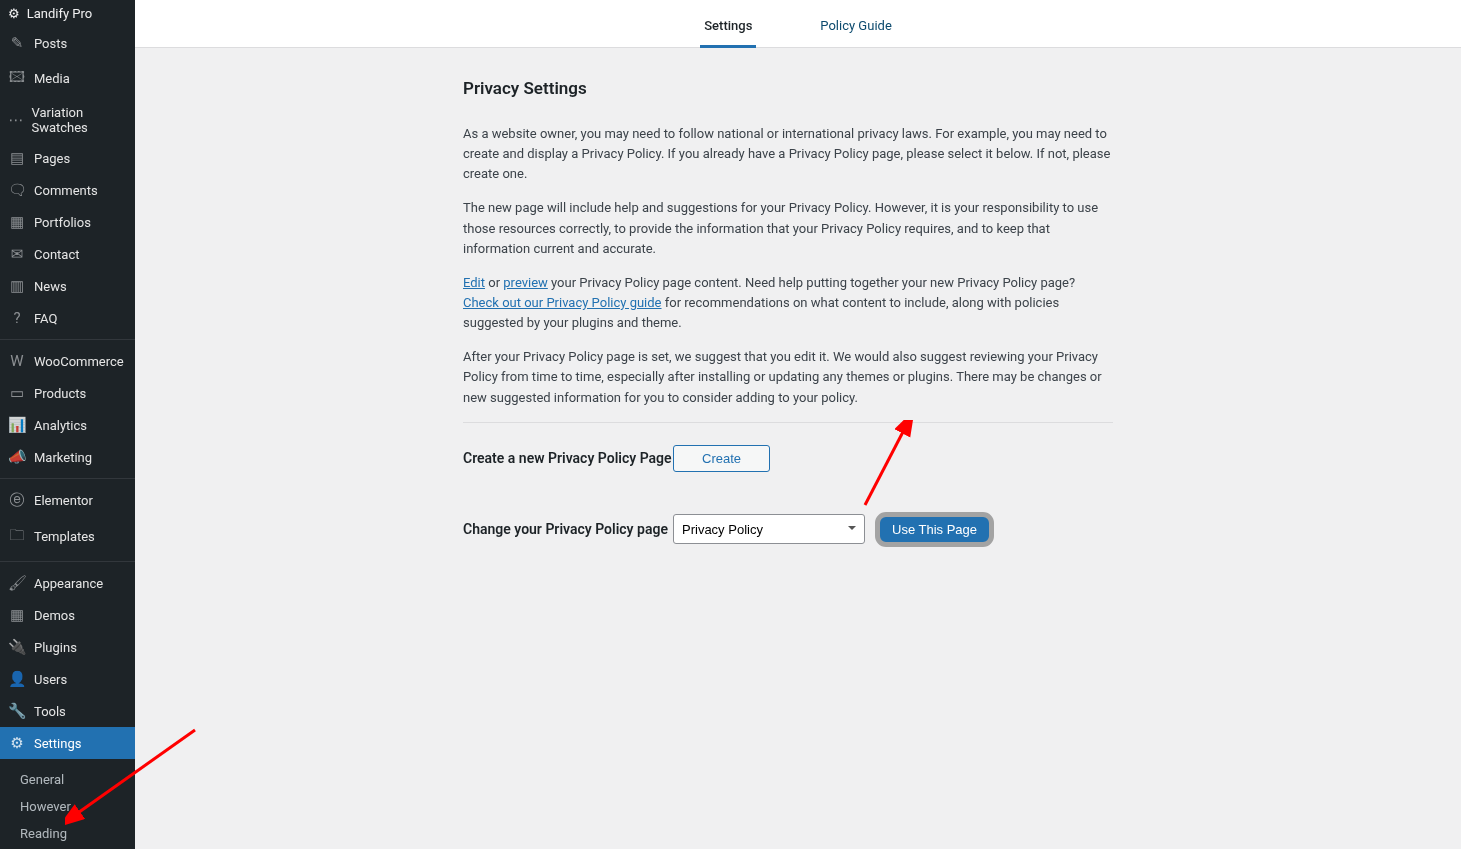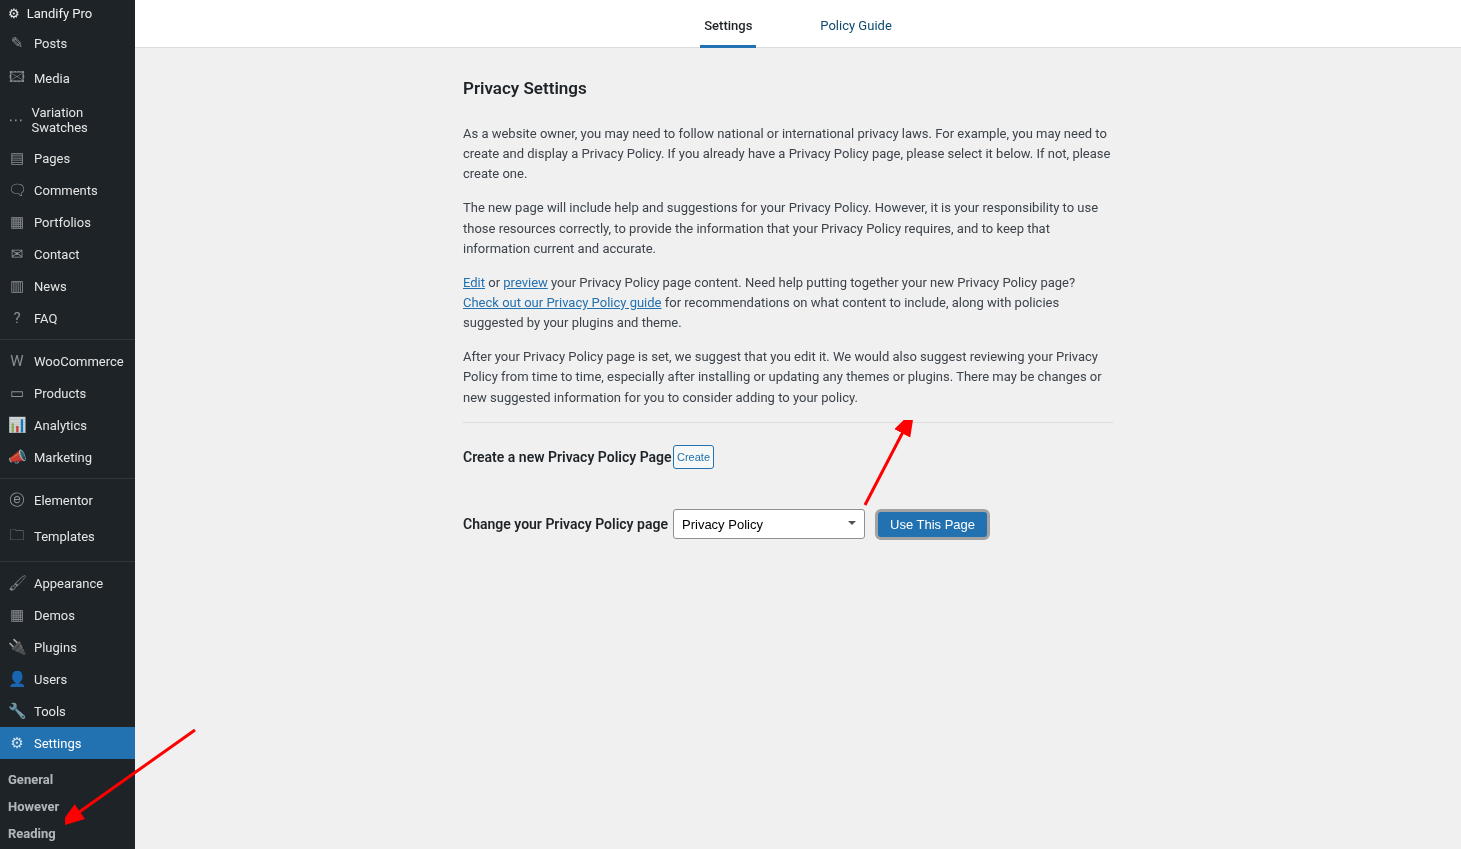--- a/index.html
+++ b/index.html
@@ -7,39 +7,39 @@
 .wrap { display:flex; height:100%; }
 .sidebar { width: 135px; background:#1d2327; color:#fff; flex-shrink:0; overflow-y:auto; overflow-x:hidden; }
 .sidebar .site { display:flex; align-items:center; padding:6px 8px; gap:7px; font-size:13px; color:#f0f0f1; }
 .side-item { display:flex; align-items:center; gap:8px; padding:7px 8px; font-size:13px; color:#e5e5e5; cursor:pointer; position:relative;}
 .side-item.active { background:#2271b1; color:#fff; font-weight:400; }
 .side-item.active::after{content:''; position:absolute; right:-8px; top:50%; transform:translateY(-50%); border:8px solid transparent; border-right-color:#f0f0f1;}
 .side-item .ic { width:18px; text-align:center; font-size:15px; opacity:.8; color:#a7aaad;}
 .side-item.active .ic{color:#fff;}
 .side-sep { height:6px; border-top:1px solid #32373c; margin:5px 0 0; }
 .submenu { background:#1d2327; padding:7px 0;}
-.submenu div { padding:6px 8px; font-size:13px; color:rgba(240,246,252,.7); cursor:pointer;font-weight:bold;}
+.submenu div { padding:6px 20px; font-size:13px; color:rgba(240,246,252,.7); cursor:pointer;}
 .main { flex:1; overflow:auto; }
 .header { background:#fff; border-bottom:1px solid #dcdcde; text-align:center; padding-top:10px;}
 .header h1 { font-size:22px; font-weight:600; color:#1d2327; padding:4px 0 10px;}
 .tabs { display:flex; justify-content:center; gap:60px; }
 .tab { padding:8px 4px 12px; font-size:13px; color:#0c4a6e; cursor:pointer; border-bottom:3px solid transparent; margin-bottom:-1px;}
 .tab.active { border-bottom-color:#2271b1; color:#1d2327; font-weight:500;}
 .content { max-width:670px; margin:30px auto 0 auto; padding:0 20px 0 0;}
 .content h2 { font-size:17px; font-weight:600; color:#1d2327; margin-bottom:26px;}
 .content p { font-size:13px; line-height:1.55; color:#3c434a; margin-bottom:14px;}
 .content a { color:#2271b1; text-decoration:underline; cursor:pointer;}
 hr { border:none; border-top:1px solid #dcdcde; margin:14px 0 22px;}
 .form-row { display:flex; align-items:center; margin-bottom:40px;}
 .form-row label { width:210px; font-size:14px; font-weight:600; color:#1d2327;}
-.btn-outline { border:1px solid #2271b1; color:#2271b1; background:#f6f7f7; padding:5px 3px; border-radius:3px; cursor:pointer; font-size:11px;}
+.btn-outline { border:1px solid #2271b1; color:#2271b1; background:#f6f7f7; padding:5px 28px; border-radius:3px; cursor:pointer; font-size:13px;}
 .select-wrap { position:relative; }
 select { width:192px; height:30px; border:1px solid #8c8f94; border-radius:3px; padding:0 24px 0 8px; font-size:13px; background:#fff; appearance:none;}
 .select-wrap::after{content:''; position:absolute; right:9px; top:12px; border:4px solid transparent; border-top-color:#555; pointer-events:none;}
-.btn-primary { background:#2271b1; color:#fff; border:3px solid #a3a3a3; border-radius:6px; padding:5px 12px; cursor:pointer; font-size:13px; margin-left:10px;}
+.btn-primary { background:#2271b1; color:#fff; border:5px solid #a3a3a3; border-radius:11px; padding:5px 12px; cursor:pointer; font-size:13px; margin-left:10px;}
 .arrow-svg { position:absolute; pointer-events:none; }
 </style>
 </head>
 <body>
 
 <div class="wrap">
   <div class="sidebar">
     <div class="site">
       <span class="ic">⚙</span>
       <span>Landify Pro</span>

